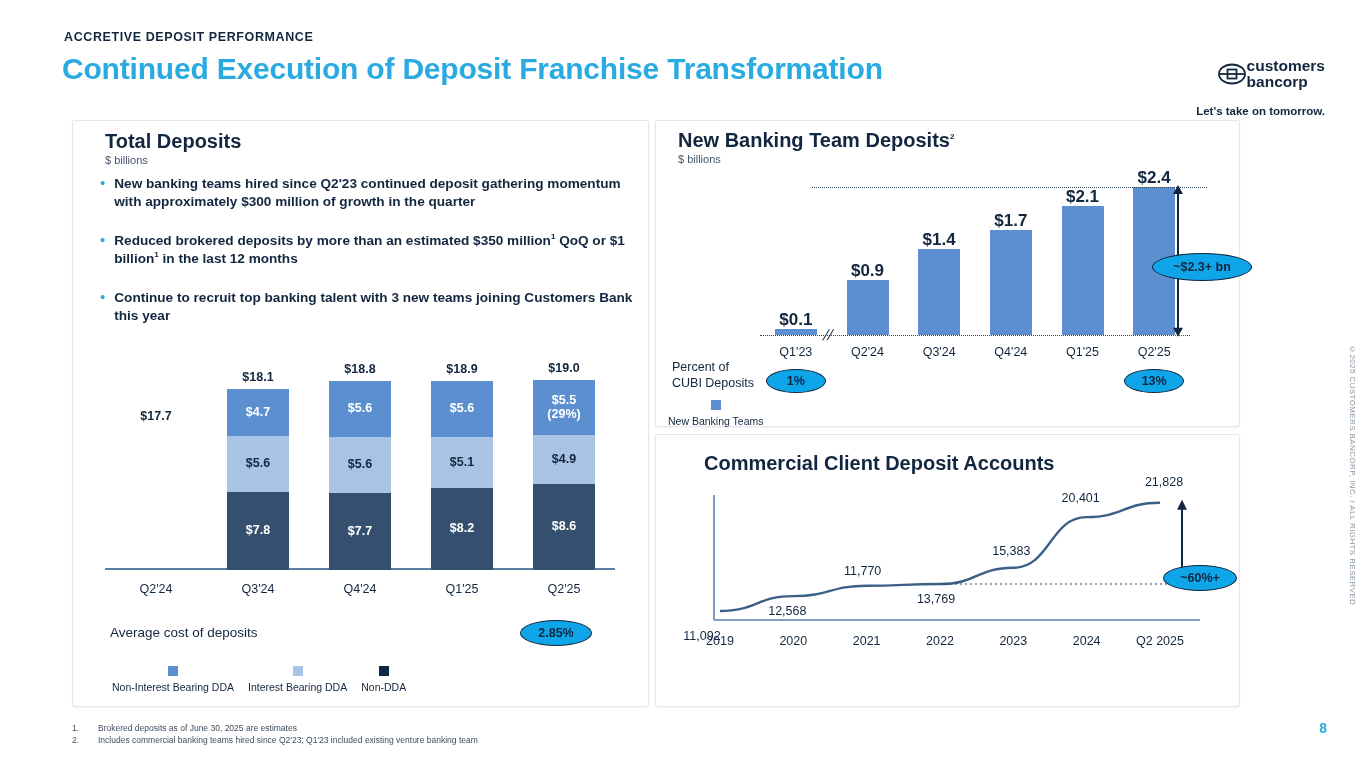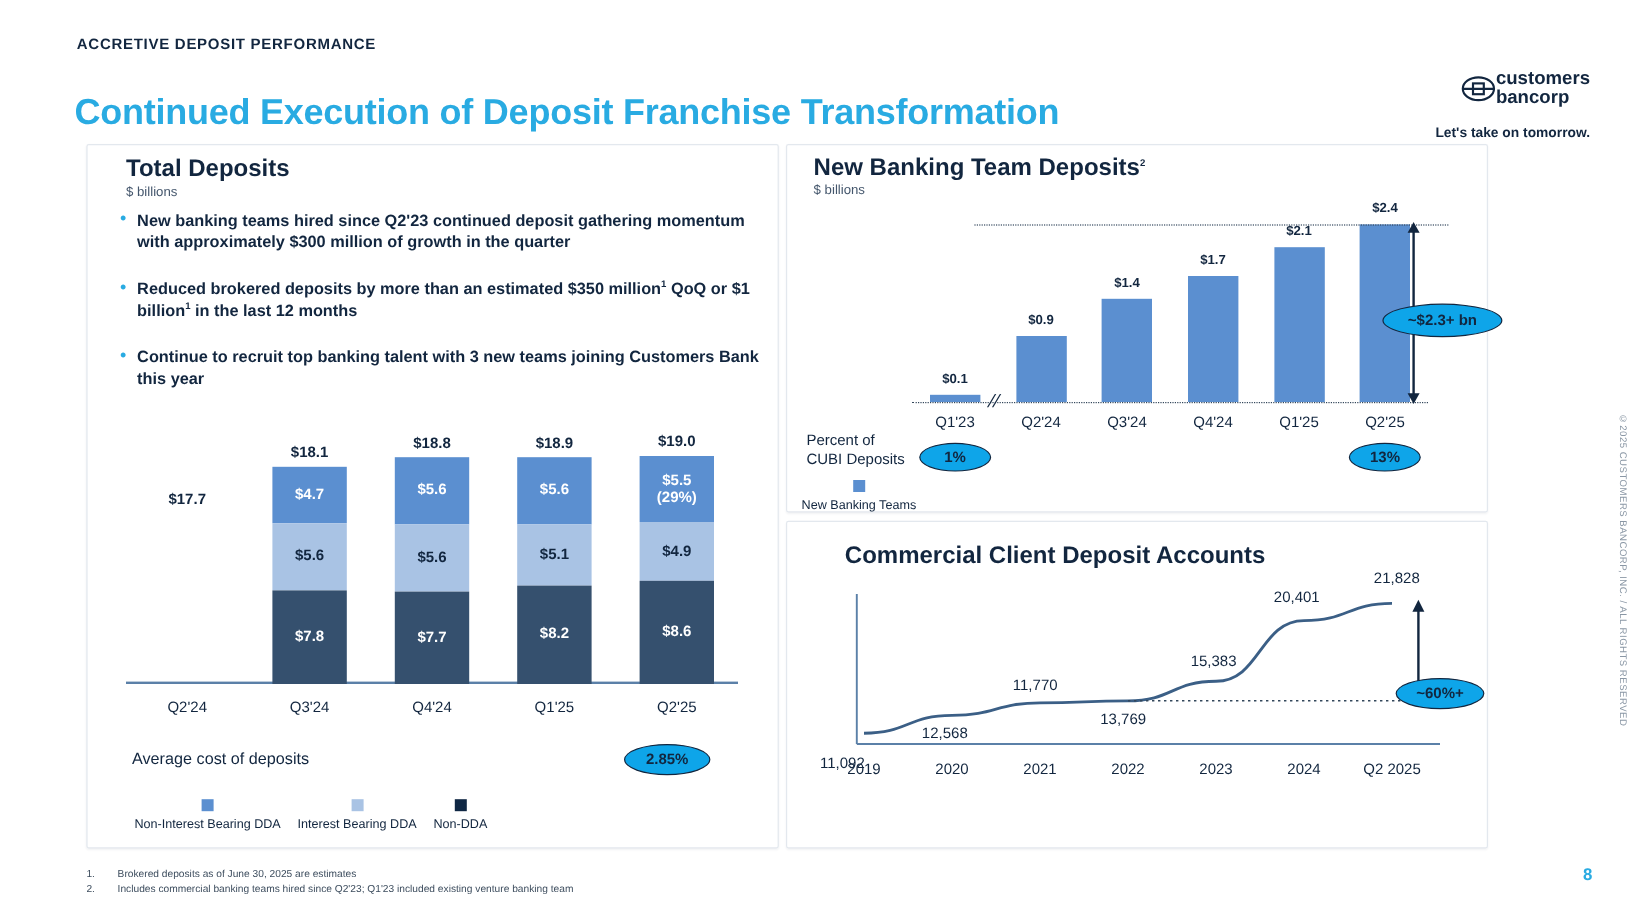--- a/index.html
+++ b/index.html
@@ -11,21 +11,21 @@
     position:relative;
     overflow:hidden;
   }
   .eyebrow{
     position:absolute;left:64px;top:30px;
     font-size:12.5px;font-weight:bold;letter-spacing:.6px;
     color:#12263f;
   }
   .title{
     position:absolute;left:62px;top:52px;
-    font-size:30px;font-weight:bold;color:#29abe2;letter-spacing:-.2px;margin-top:25px;
+    font-size:30px;font-weight:bold;color:#29abe2;letter-spacing:-.2px;
   }
   
   .logo{position:absolute;right:40px;top:58px;display:flex;align-items:center;}
   .logo-mark{width:30px;height:30px;}
   .logo-text{font-size:15.5px;font-weight:bold;line-height:1.05;color:#12263f;}
   .tagline{position:absolute;right:40px;top:105px;font-size:11.5px;font-weight:bold;color:#12263f;}
   
   .copyright{
     position:absolute;right:8px;top:345px;
     writing-mode:vertical-rl;
@@ -64,21 +64,21 @@
     display:inline-flex;align-items:center;justify-content:center;
     font-size:12.5px;font-weight:bold;color:#12263f;background:#0ea5e9;
   }
   .legend{position:absolute;display:flex;gap:14px;align-items:center;}
   .legend .li{display:flex;align-items:center;gap:5px;font-size:10.5px;color:#12263f;flex-direction:column;}
   .sw{width:10px;height:10px;display:inline-block;}
 
   
   #nbt{position:absolute;left:760px;top:175px;width:430px;height:165px;}
   .nb-col{position:absolute;bottom:0;width:42px;background:#5b8fd0;}
-  .nb-val{position:absolute;width:56px;text-align:center;font-size:11px;font-weight:bold;color:#12263f;}
+  .nb-val{position:absolute;width:56px;text-align:center;font-size:17px;font-weight:bold;color:#12263f;}
   .nb-x{position:absolute;width:56px;text-align:center;font-size:12.5px;color:#12263f;}
   .dashline{position:absolute;border-top:1.4px dotted #33475b;}
   .pctlabel{position:absolute;font-size:12.5px;color:#12263f;line-height:1.25;}
 
   
   #line{position:absolute;left:700px;top:495px;width:510px;height:155px;}
   .ln-x{position:absolute;width:86px;text-align:center;font-size:12.5px;color:#12263f;}
   .ln-v{position:absolute;width:80px;text-align:center;font-size:12.5px;color:#12263f;}
 
   

